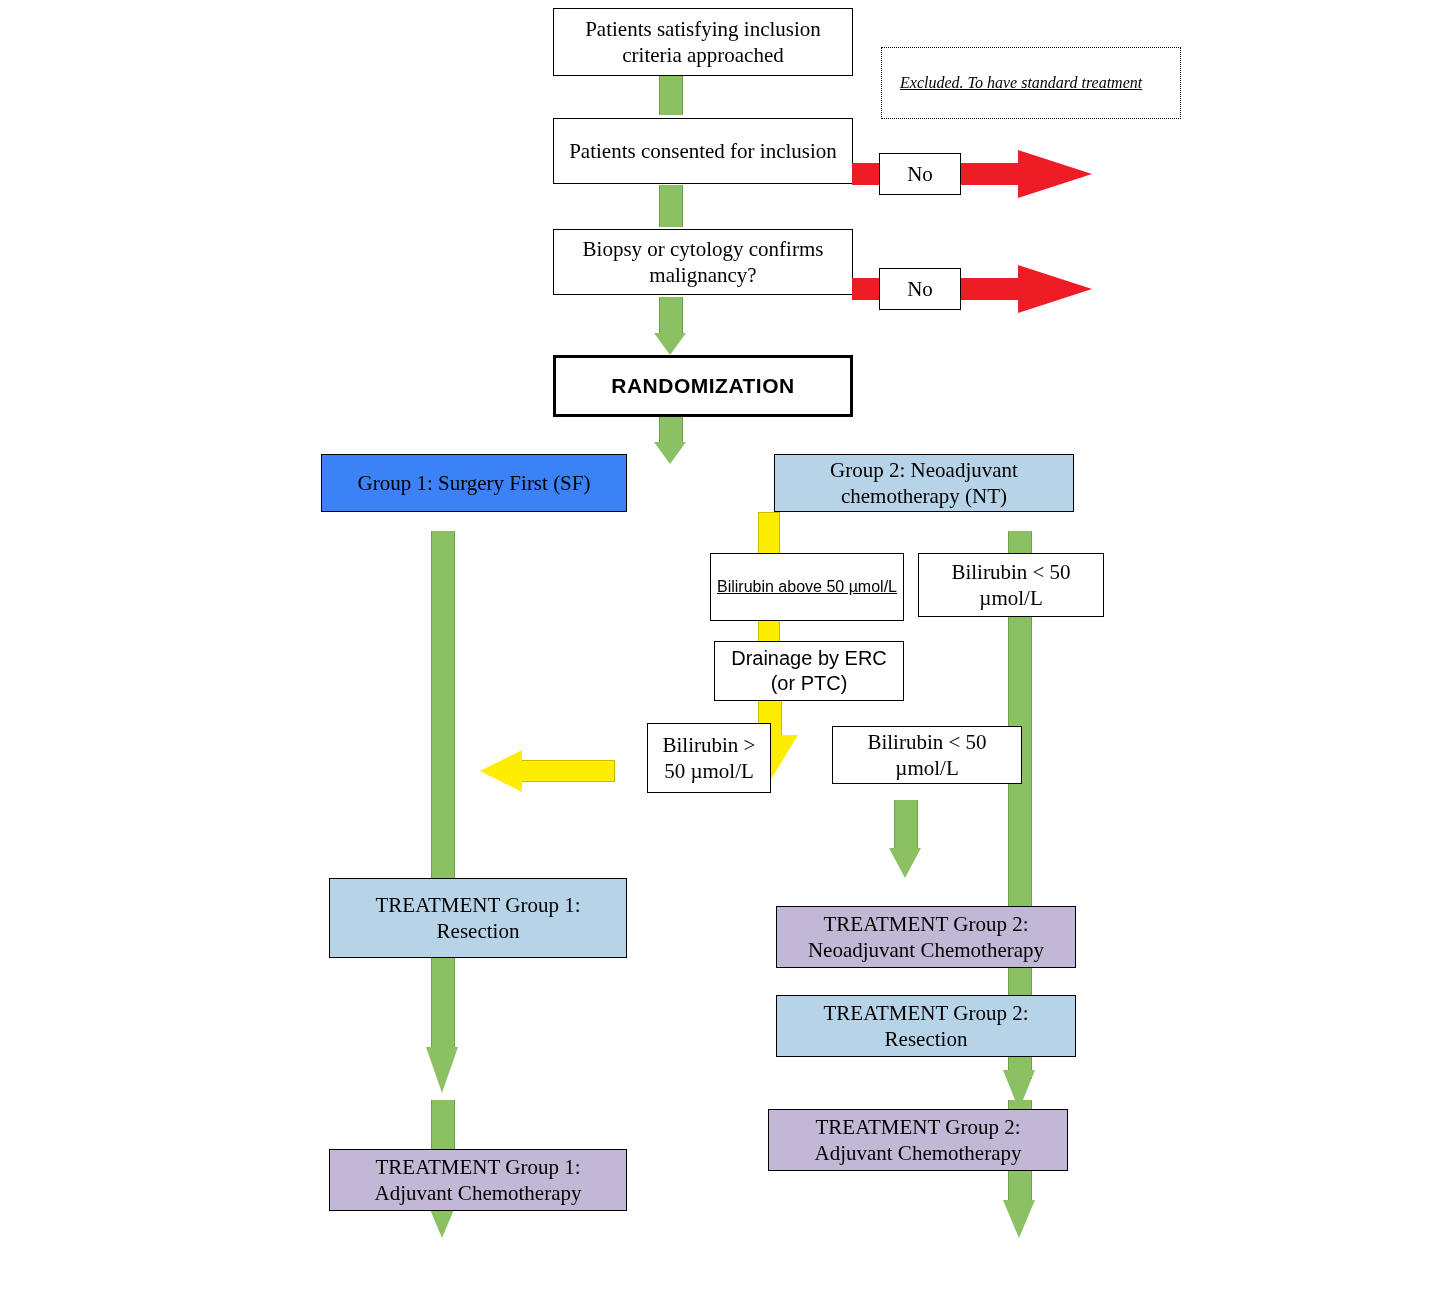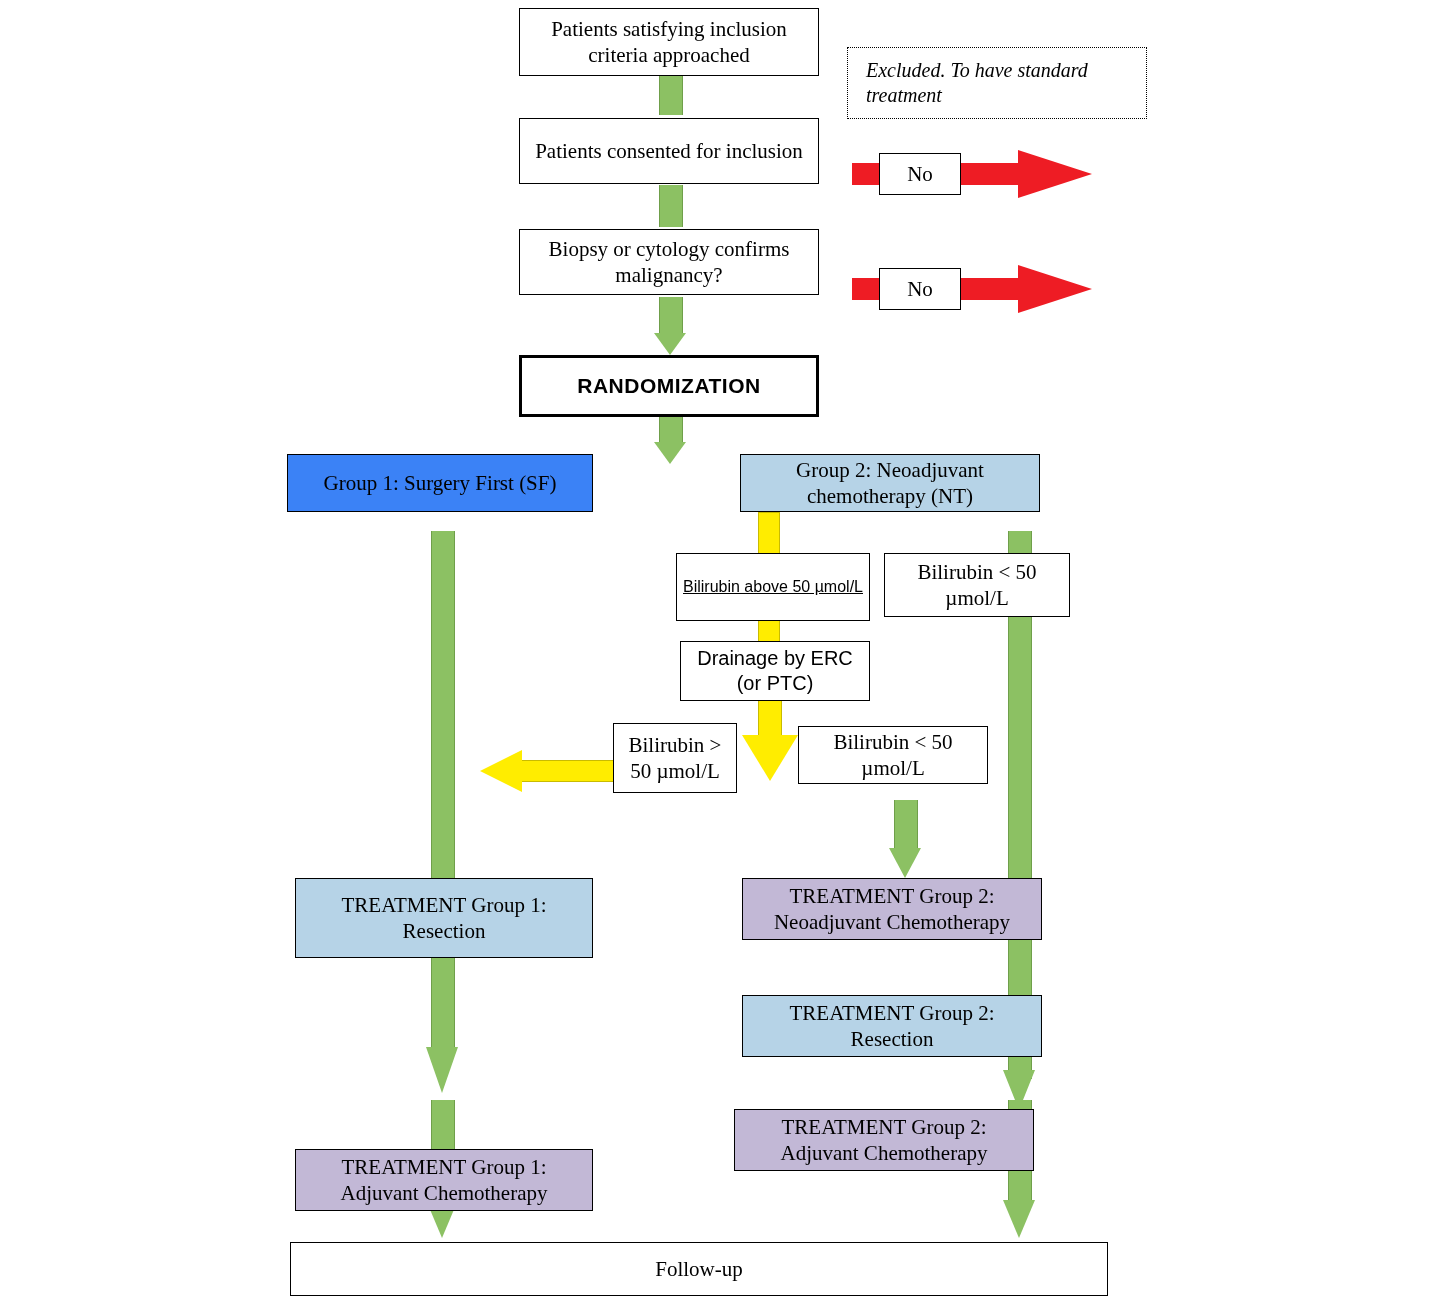--- a/index.html
+++ b/index.html
@@ -12,32 +12,34 @@
     border:1px solid #000;
     background:#fff;
     display:flex;
     align-items:center;
     justify-content:center;
     text-align:center;
     font-size:21px;
     line-height:1.25;
     color:#000;
     padding:4px 6px;
+    margin-left:34px;
   }
   .box.rand{
     border:3px solid #000;
     font-family:"Liberation Sans", sans-serif;
     font-weight:bold;
     font-size:21px;
     letter-spacing:0.5px;
   }
   .box.dotted{
     border:1px dotted #000;
     font-style:italic;
-    font-size:20px;
+    font-size:16px;
+    text-decoration:underline;
   }
   .box.pink{background:#3b82f6;}
   .box.blue{background:#b6d3e7;}
   .box.purple{background:#c2b8d6;}
   .box.sans{font-family:"Liberation Sans", sans-serif;}
 
   
   .garrow{position:absolute;}
   .garrow .shaft{
     position:absolute;
@@ -164,20 +166,19 @@
     <div class="head" style="top:48px;border-left:16px solid transparent;border-right:16px solid transparent;border-top:30px solid #8cc163;"></div>
   </div>
 
   <div class="box sans" style="left:676px;top:553px;width:194px;height:68px;font-size:16px;text-decoration:underline;">Bilirubin above 50 µmol/L</div>
   <div class="box" style="left:884px;top:553px;width:186px;height:64px;">Bilirubin &lt; 50 µmol/L</div>
   <div class="box sans" style="left:680px;top:641px;width:190px;height:60px;font-size:20px;">Drainage by ERC (or PTC)</div>
   <div class="box" style="left:613px;top:723px;width:124px;height:70px;">Bilirubin &gt; 50 µmol/L</div>
   <div class="box" style="left:798px;top:726px;width:190px;height:58px;">Bilirubin &lt; 50 µmol/L</div>
 
   <div class="box blue" style="left:295px;top:878px;width:298px;height:80px;">TREATMENT Group 1: Resection</div>
-  <div class="box purple" style="left:742px;top:878px;width:300px;height:62px;text-align:center;">TREATMENT Group 2: Neoadjuvant Chemotherapy</div>
+  <div class="box purple" style="left:742px;top:906px;width:300px;height:62px;text-align:center;">TREATMENT Group 2: Neoadjuvant Chemotherapy</div>
   <div class="box blue" style="left:742px;top:995px;width:300px;height:62px;">TREATMENT Group 2: Resection</div>
   <div class="box purple" style="left:295px;top:1149px;width:298px;height:62px;">TREATMENT Group 1: Adjuvant Chemotherapy</div>
   <div class="box purple" style="left:734px;top:1109px;width:300px;height:62px;">TREATMENT Group 2: Adjuvant Chemotherapy</div>
 
-  <div class="box" style="left:290px;top:1242px;width:818px;height:54px;">Follow-up</div>
 
 </div>
 
 </body></html>

